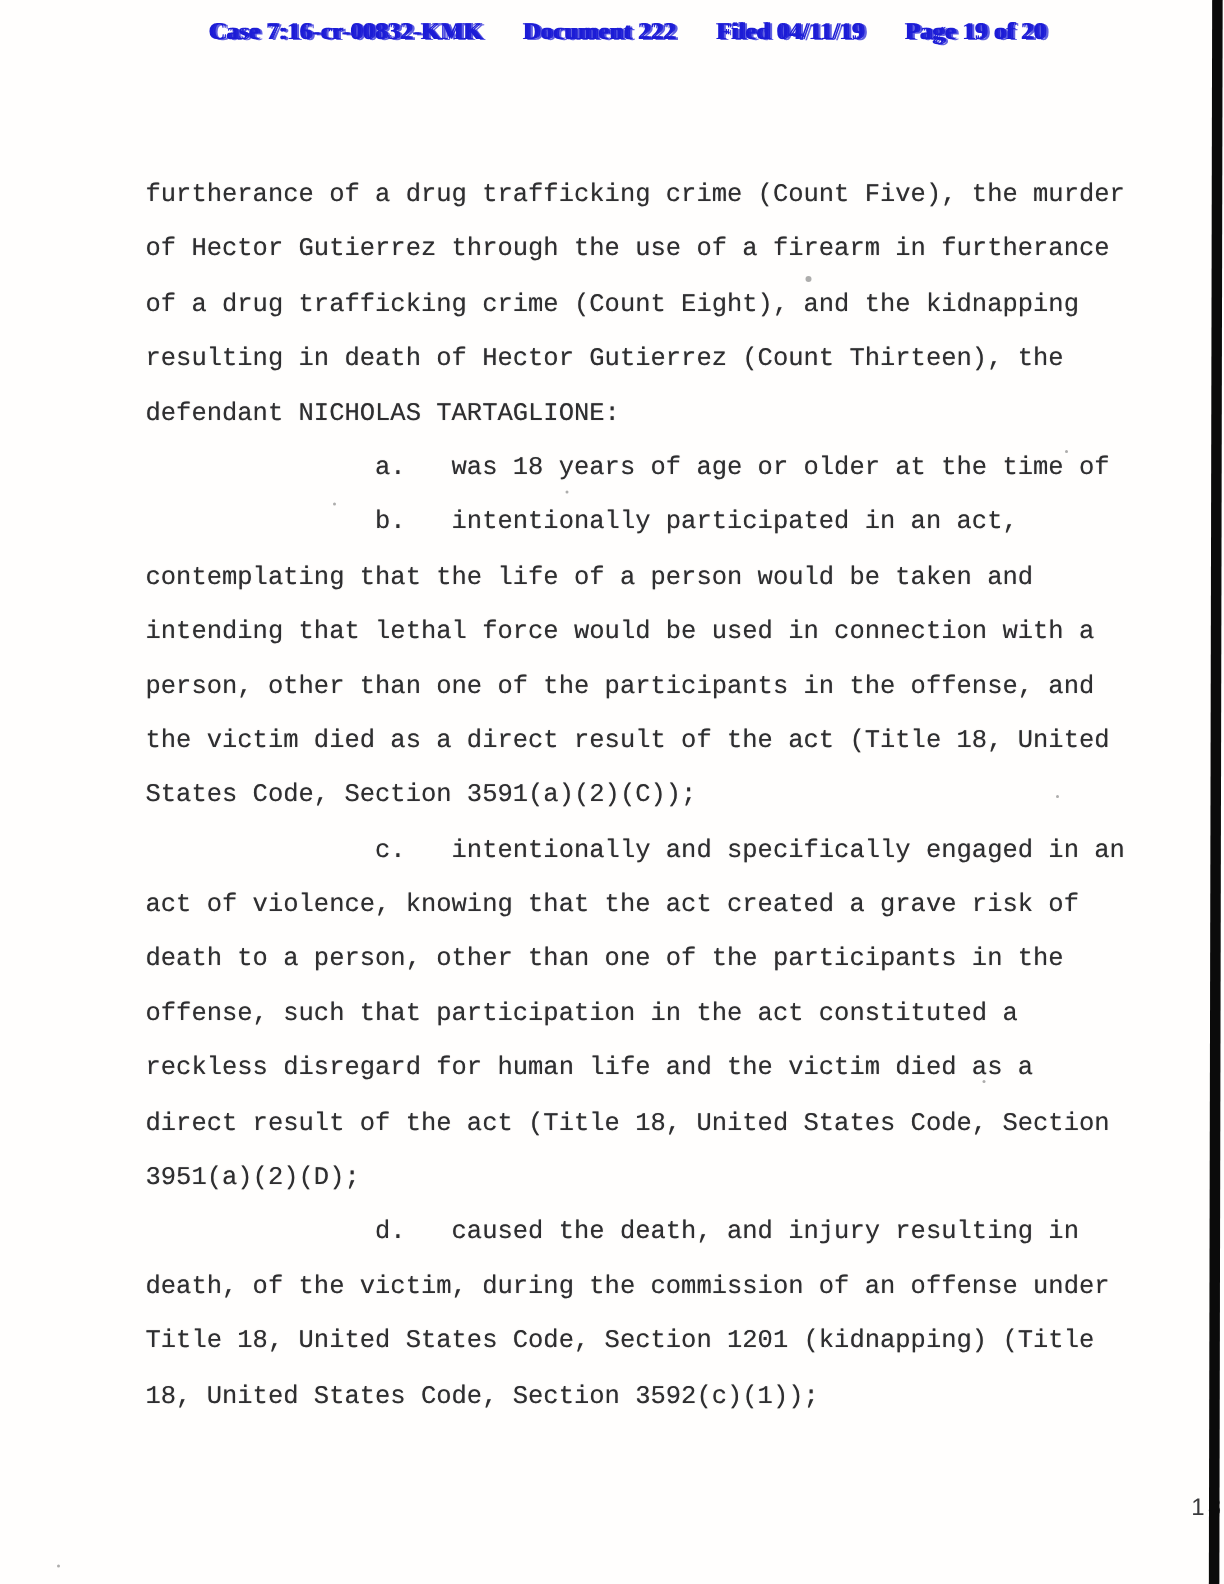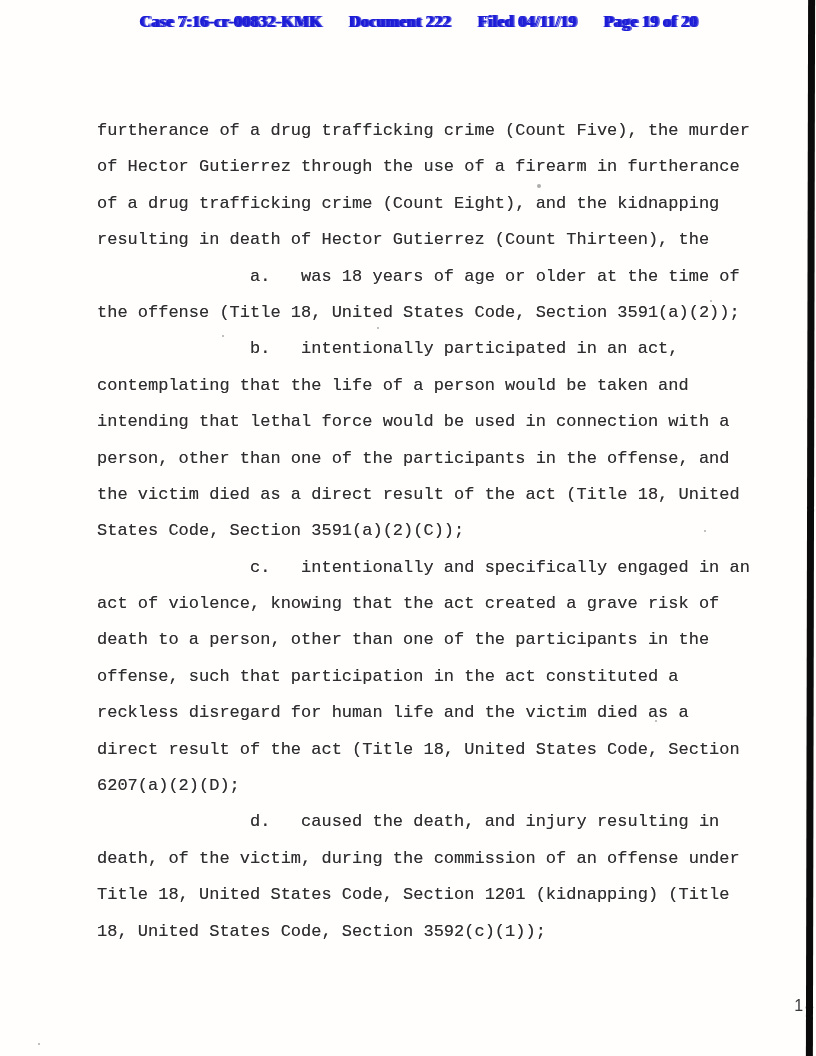--- a/index.html
+++ b/index.html
@@ -97,35 +97,35 @@
     <span>Document 222</span>
     <span>Filed 04/11/19</span>
     <span>Page 19 of 20</span>
   </div>
 
   <div class="doc">
     <div class="docline">furtherance of a drug trafficking crime (Count Five), the murder</div>
     <div class="docline">of Hector Gutierrez through the use of a firearm in furtherance</div>
     <div class="docline">of a drug trafficking crime (Count Eight), and the kidnapping</div>
     <div class="docline">resulting in death of Hector Gutierrez (Count Thirteen), the</div>
+    <div class="docline">defendant NICHOLAS TARTAGLIONE:</div>
     <div class="docline">               a.   was 18 years of age or older at the time of</div>
-    <div class="docline">the offense (Title 18, United States Code, Section 3591(a)(2));</div>
     <div class="docline">               b.   intentionally participated in an act,</div>
     <div class="docline">contemplating that the life of a person would be taken and</div>
     <div class="docline">intending that lethal force would be used in connection with a</div>
     <div class="docline">person, other than one of the participants in the offense, and</div>
     <div class="docline">the victim died as a direct result of the act (Title 18, United</div>
     <div class="docline">States Code, Section 3591(a)(2)(C));</div>
     <div class="docline">               c.   intentionally and specifically engaged in an</div>
     <div class="docline">act of violence, knowing that the act created a grave risk of</div>
     <div class="docline">death to a person, other than one of the participants in the</div>
     <div class="docline">offense, such that participation in the act constituted a</div>
     <div class="docline">reckless disregard for human life and the victim died as a</div>
     <div class="docline">direct result of the act (Title 18, United States Code, Section</div>
-    <div class="docline">6207(a)(2)(D);</div>
+    <div class="docline">3951(a)(2)(D);</div>
     <div class="docline">               d.   caused the death, and injury resulting in</div>
     <div class="docline">death, of the victim, during the commission of an offense under</div>
     <div class="docline">Title 18, United States Code, Section 1201 (kidnapping) (Title</div>
     <div class="docline">18, United States Code, Section 3592(c)(1));</div>
   </div>
 
   <div class="pagenum">18</div>
 
   <div class="edge-bar"></div>
 

